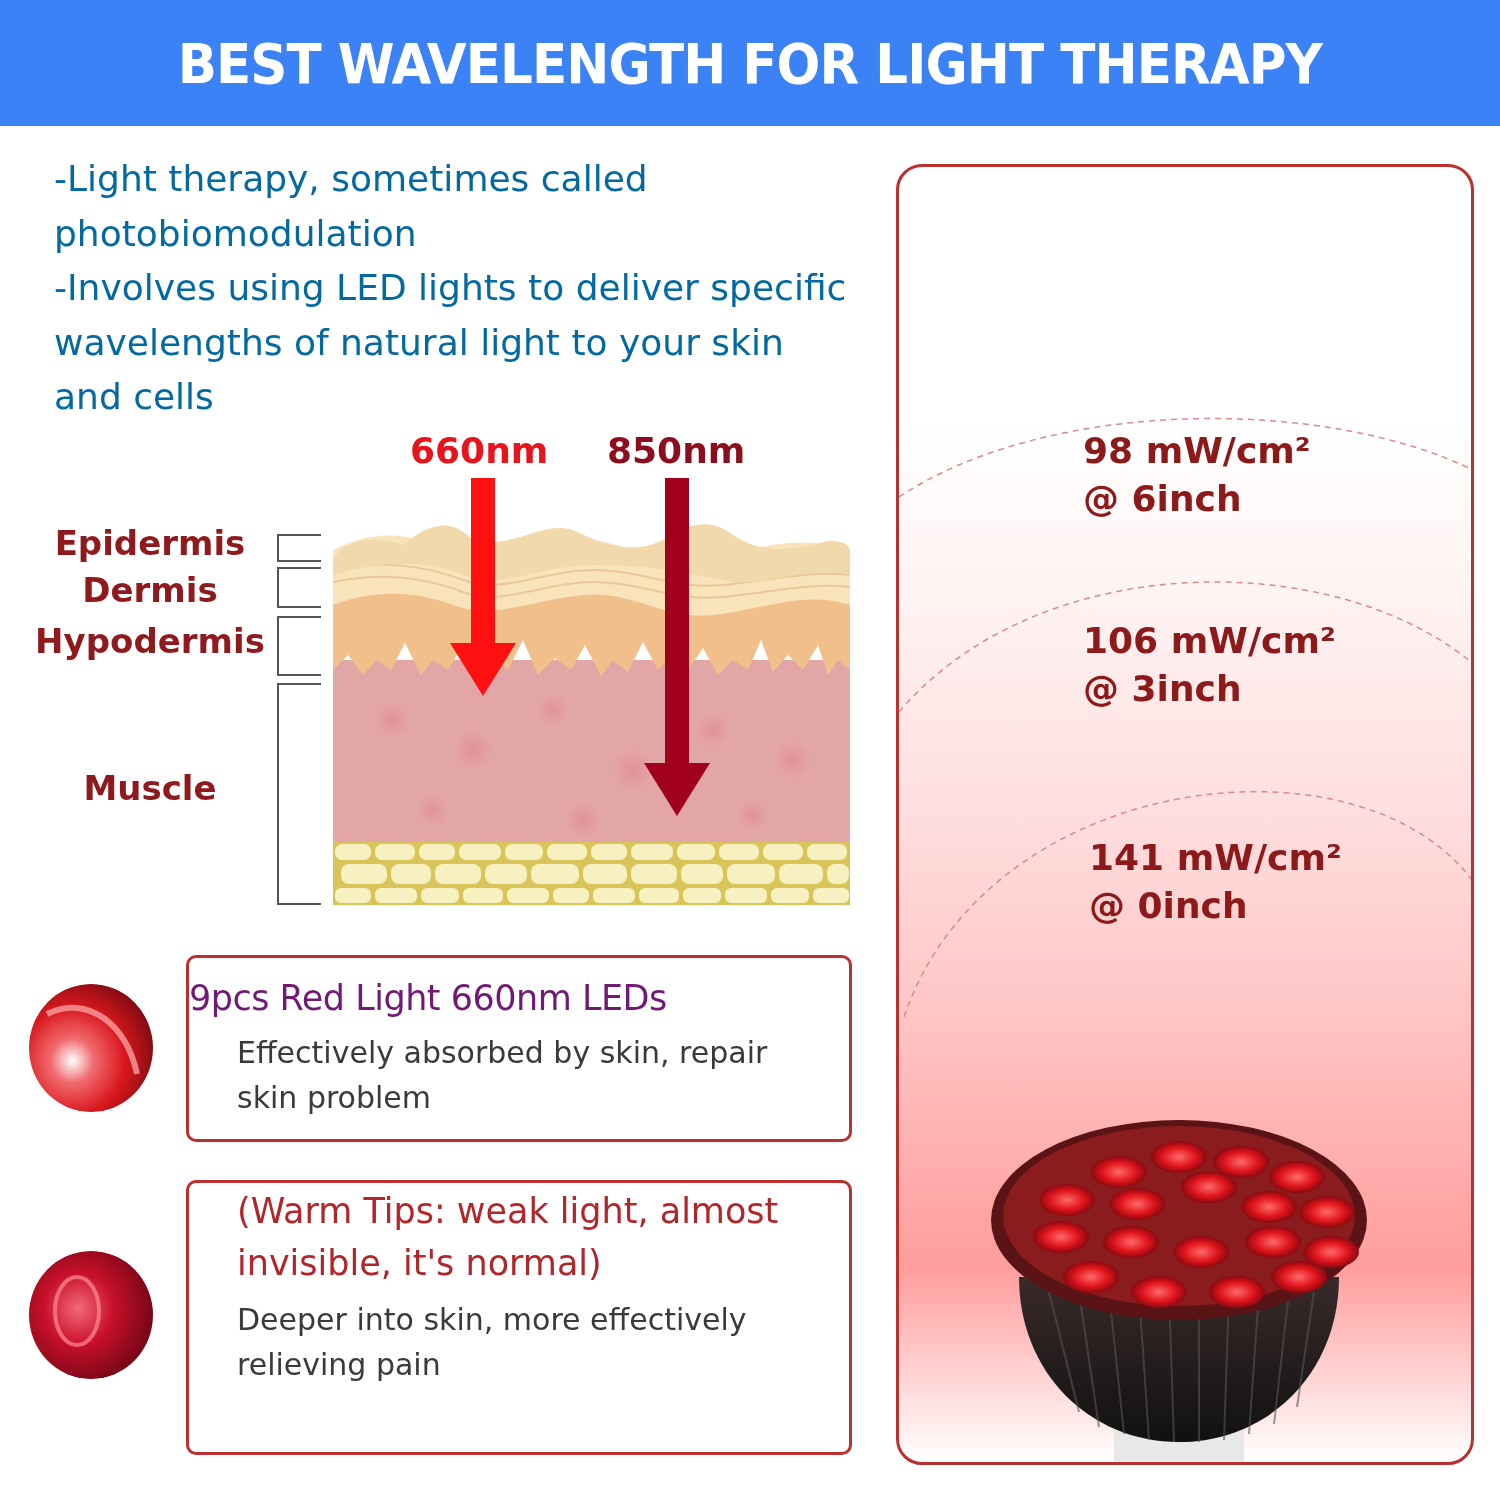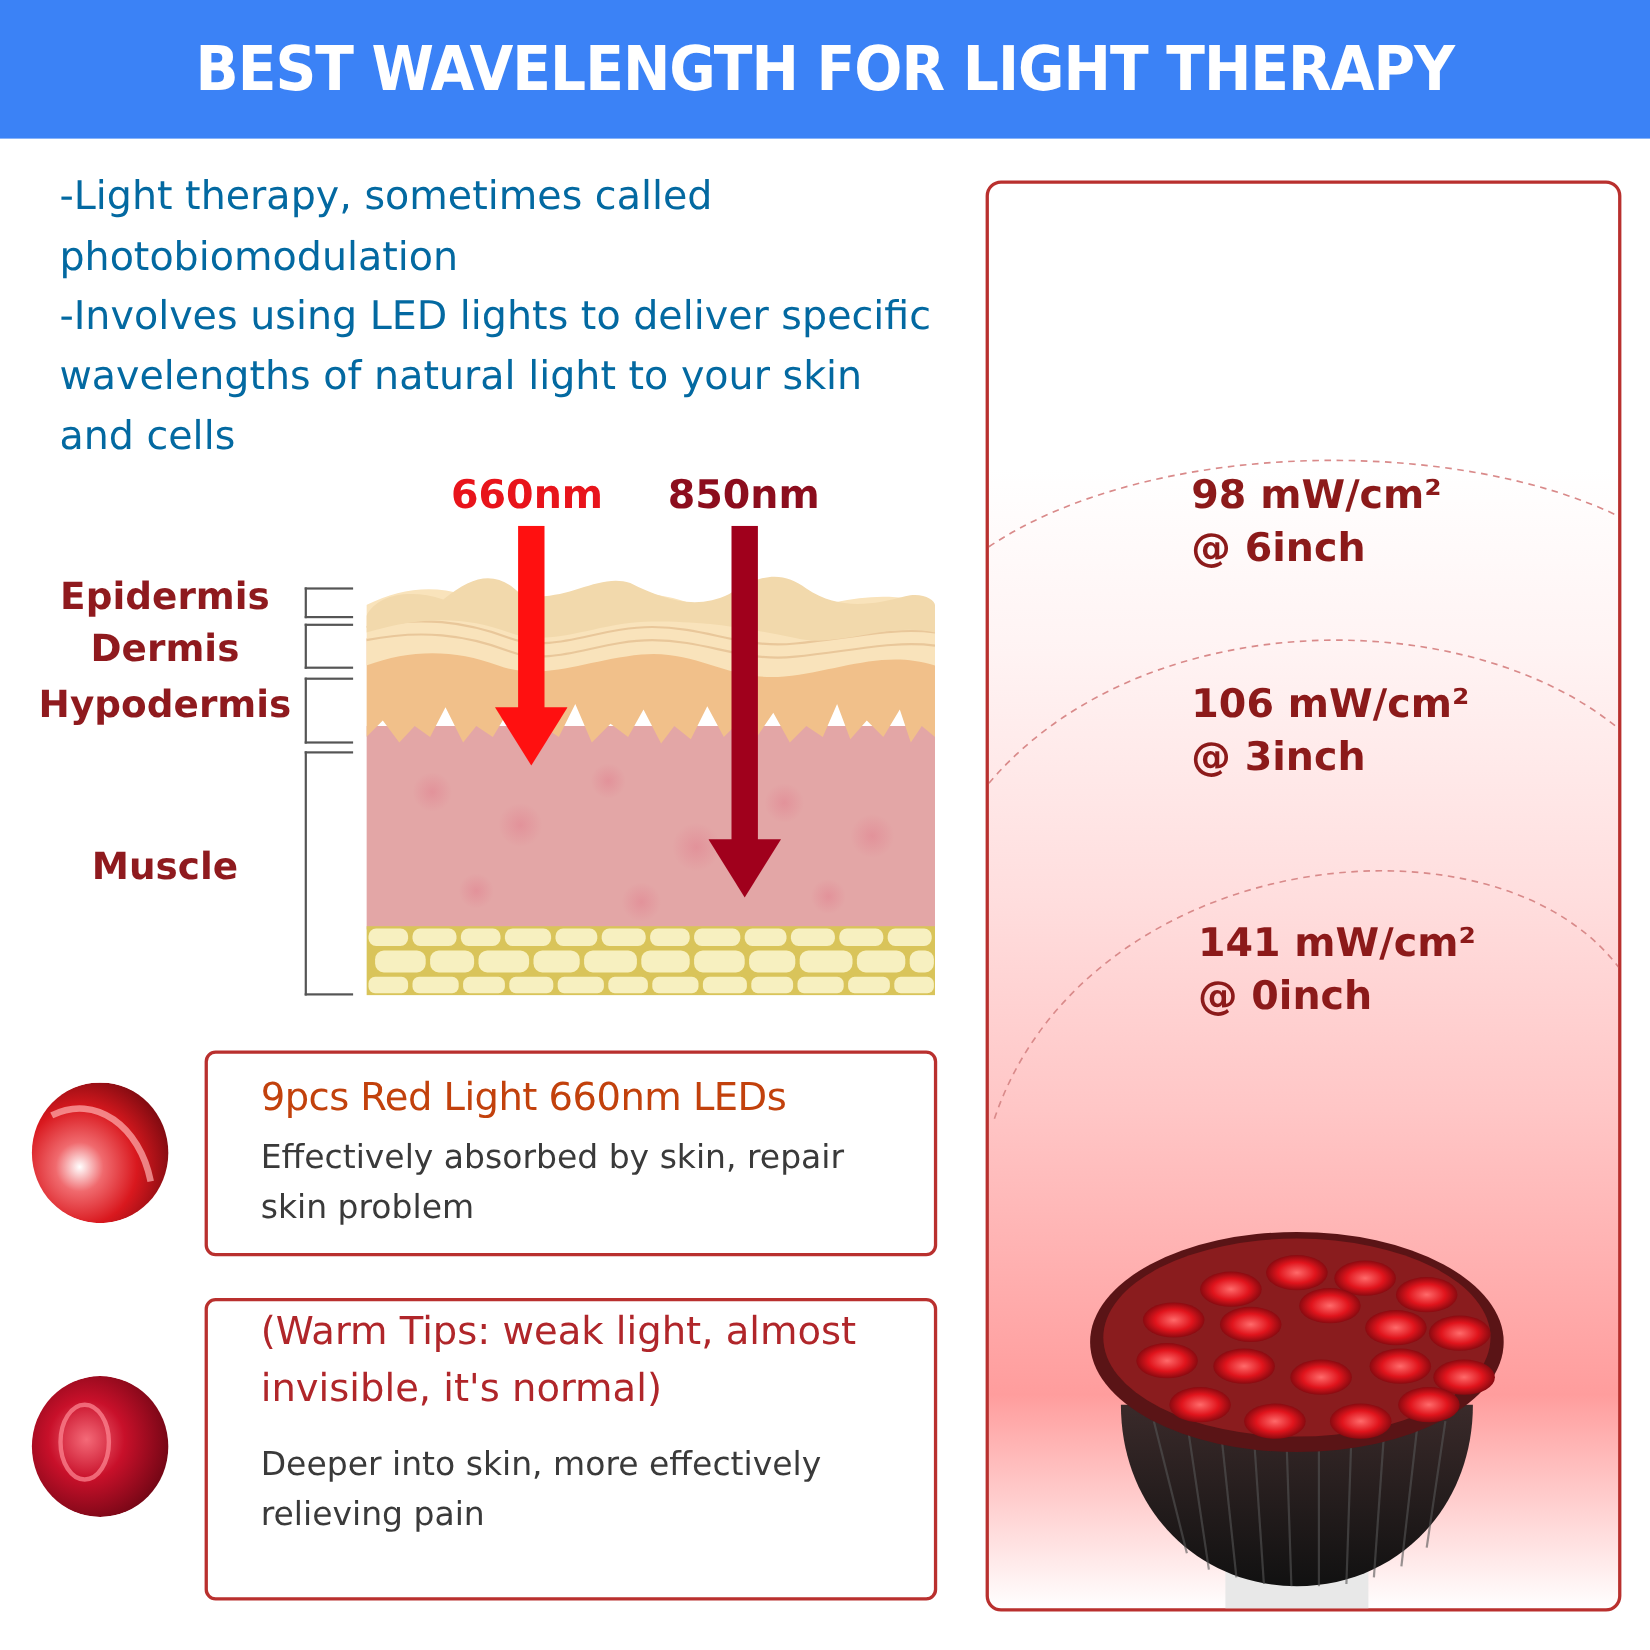--- a/index.html
+++ b/index.html
@@ -21,28 +21,28 @@
 
   .layer-label { position: absolute; font-family: "DejaVu Sans", sans-serif; font-weight: 700; font-size: 34px;
                  color: #8f1a1e; text-align: center; width: 300px; left: 0; }
   .bracket { position: absolute; left: 277px; width: 44px; border: 2px solid #555; border-left-width: 2px; border-right: none; }
 
   .skin { position: absolute; left: 333px; top: 520px; width: 517px; height: 385px; overflow: hidden; }
 
   .arrow { position: absolute; }
 
   .feature-box { position: absolute; left: 186px; width: 666px; border: 3px solid #b9302e; border-radius: 10px; background: #fff; }
-  .feature-title { font-family: "DejaVu Sans", sans-serif; font-size: 35px; color: #c2410c; margin-left: 48px; letter-spacing: -0.5px; }
+  .feature-title { font-family: "DejaVu Sans", sans-serif; font-size: 35px; color: #701a75; letter-spacing: -0.5px; }
   .feature-desc { font-family: "DejaVu Sans", sans-serif; font-size: 30px; line-height: 45px; color: #3a3a3a; margin-left: 48px; width: 580px; }
   .feature-tip { font-family: "DejaVu Sans", sans-serif; font-size: 35px; line-height: 52px; color: #b0262a; margin-left: 48px; width: 580px; }
 
   .led-thumb { position: absolute; left: 27px; width: 128px; height: 128px; border-radius: 50%; overflow: hidden; }
 
   .panel { position: absolute; left: 896px; top: 164px; width: 578px; height: 1301px; border: 3px solid #b9302e;
-           border-radius: 14px; overflow: hidden;
+           border-radius: 26px; overflow: hidden;
            background: linear-gradient(to bottom, #ffffff 0%, #ffffff 20%, #fff3f3 33%, #ffdede 50%, #ffc6c6 65%, #ffb2b2 75%, #ff9d9d 85%, #ffffff 100%); }
   .power { position: absolute; font-family: "DejaVu Sans", sans-serif; font-weight: 700; font-size: 36px; line-height: 48px; color: #8c1a1a; }
 </style>
 </head>
 <body>
 
 <div class="banner">
   <div class="banner-title">BEST WAVELENGTH FOR LIGHT THERAPY</div>
 </div>
 
@@ -173,21 +173,21 @@
         <stop offset="40%" stop-color="#c8102a"></stop>
         <stop offset="100%" stop-color="#5e0410"></stop>
       </radialGradient>
     </defs>
     <ellipse cx="64" cy="64" rx="62" ry="64" fill="url(#g2)"></ellipse>
     <ellipse cx="50" cy="60" rx="22" ry="34" stroke="#ff8a96" stroke-width="4" fill="none" opacity="0.7"></ellipse>
   </svg>
 </div>
 <div class="feature-box" style="top:1180px;height:275px;">
   <div class="feature-tip" style="margin-top:2px;">(Warm Tips: weak light, almost invisible, it's normal)</div>
-  <div class="feature-desc" style="margin-top:20px;">Deeper into skin, more effectively relieving pain</div>
+  <div class="feature-desc" style="margin-top:8px;">Deeper into skin, more effectively relieving pain</div>
 </div>
 
 <div class="panel">
   <svg style="position:absolute;left:0;top:0;" width="578" height="1301">
     <path d="M0 330 C150 230 430 230 578 305" stroke="#d98a8a" stroke-width="1.5" stroke-dasharray="6,5" fill="none"></path>
     <path d="M0 545 C140 380 440 380 578 500" stroke="#d98a8a" stroke-width="1.5" stroke-dasharray="6,5" fill="none"></path>
     <path d="M5 850 C90 600 470 560 578 720" stroke="#d98a8a" stroke-width="1.5" stroke-dasharray="6,5" fill="none"></path>
   </svg>
 
   <div class="power" style="left:184px;top:260px;">

